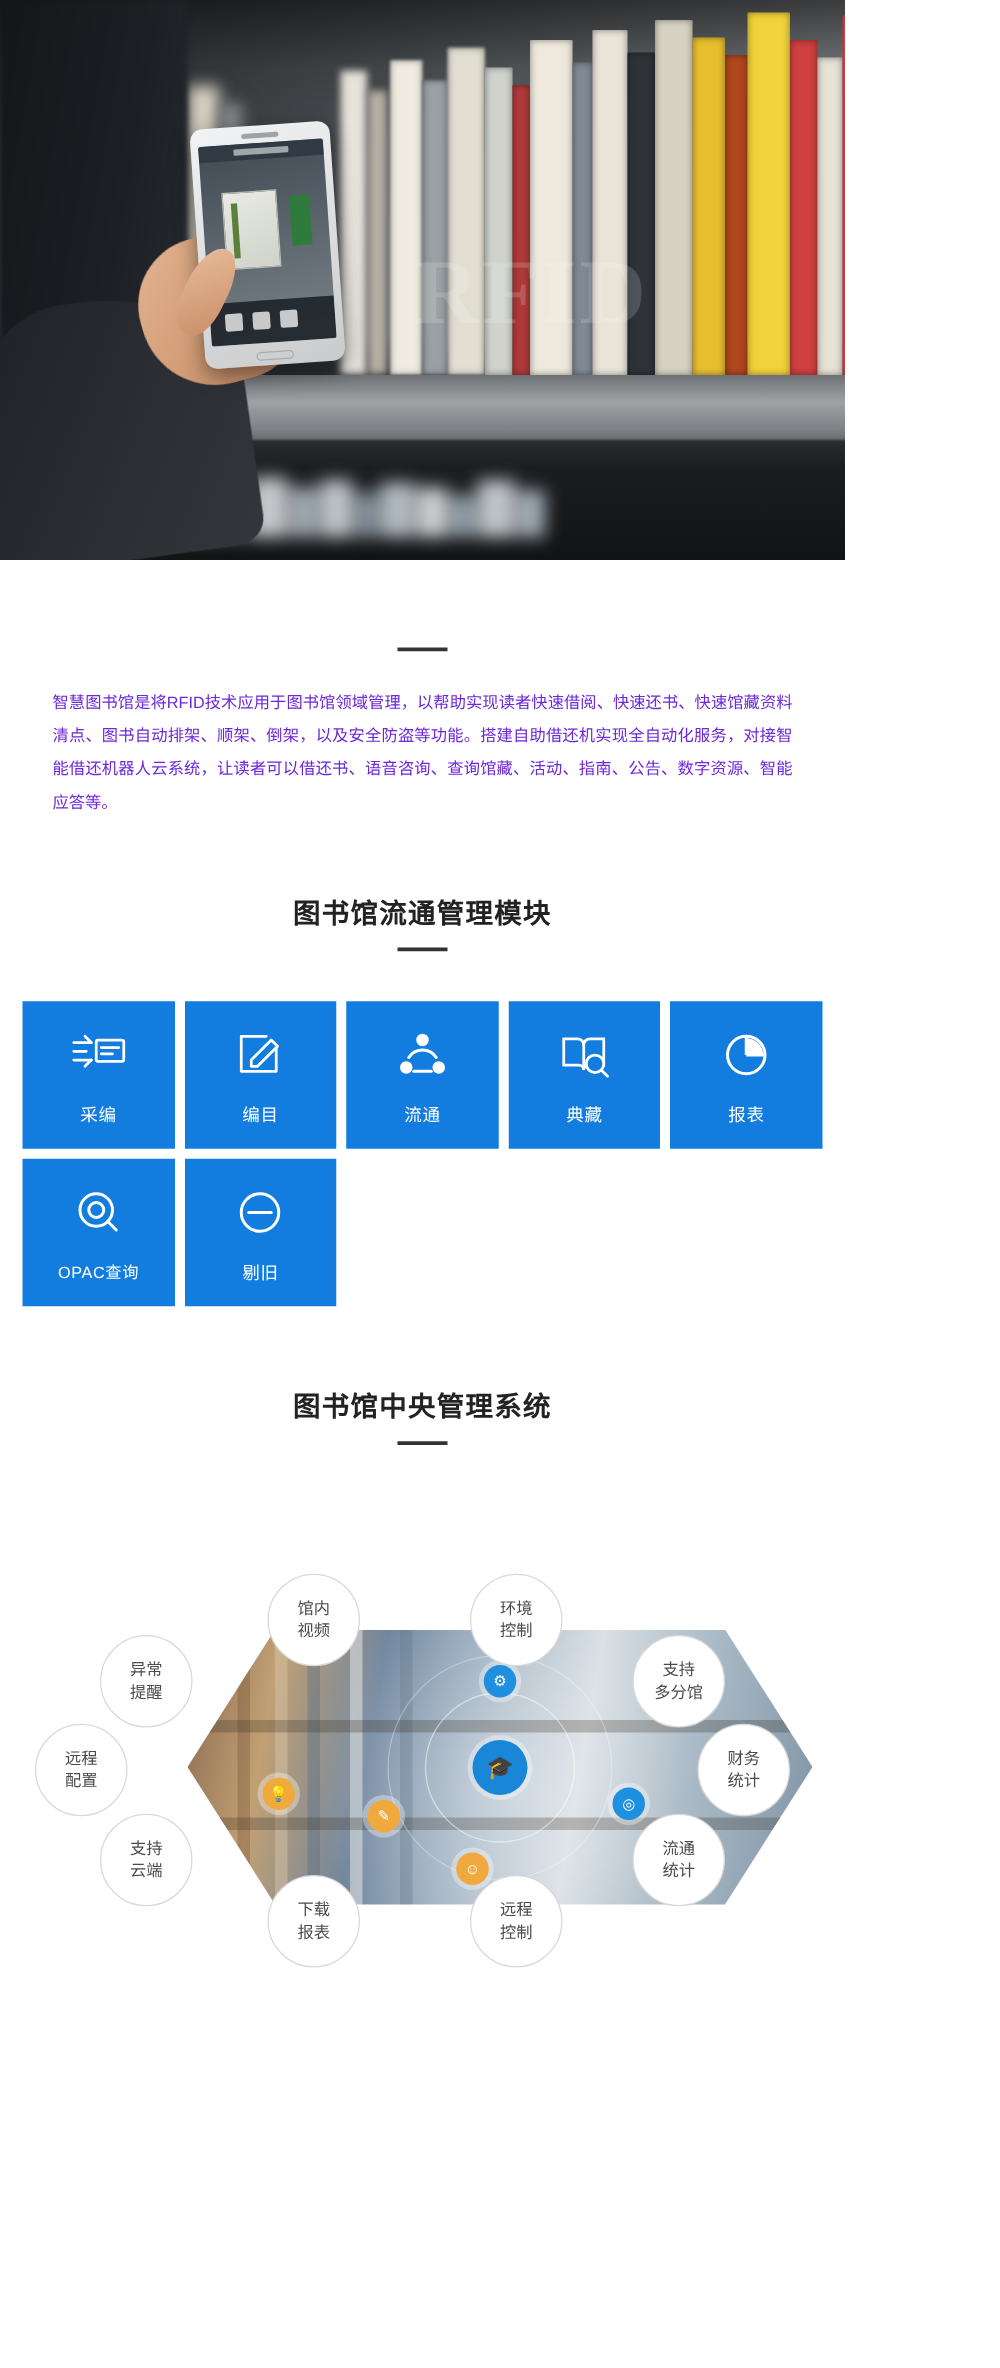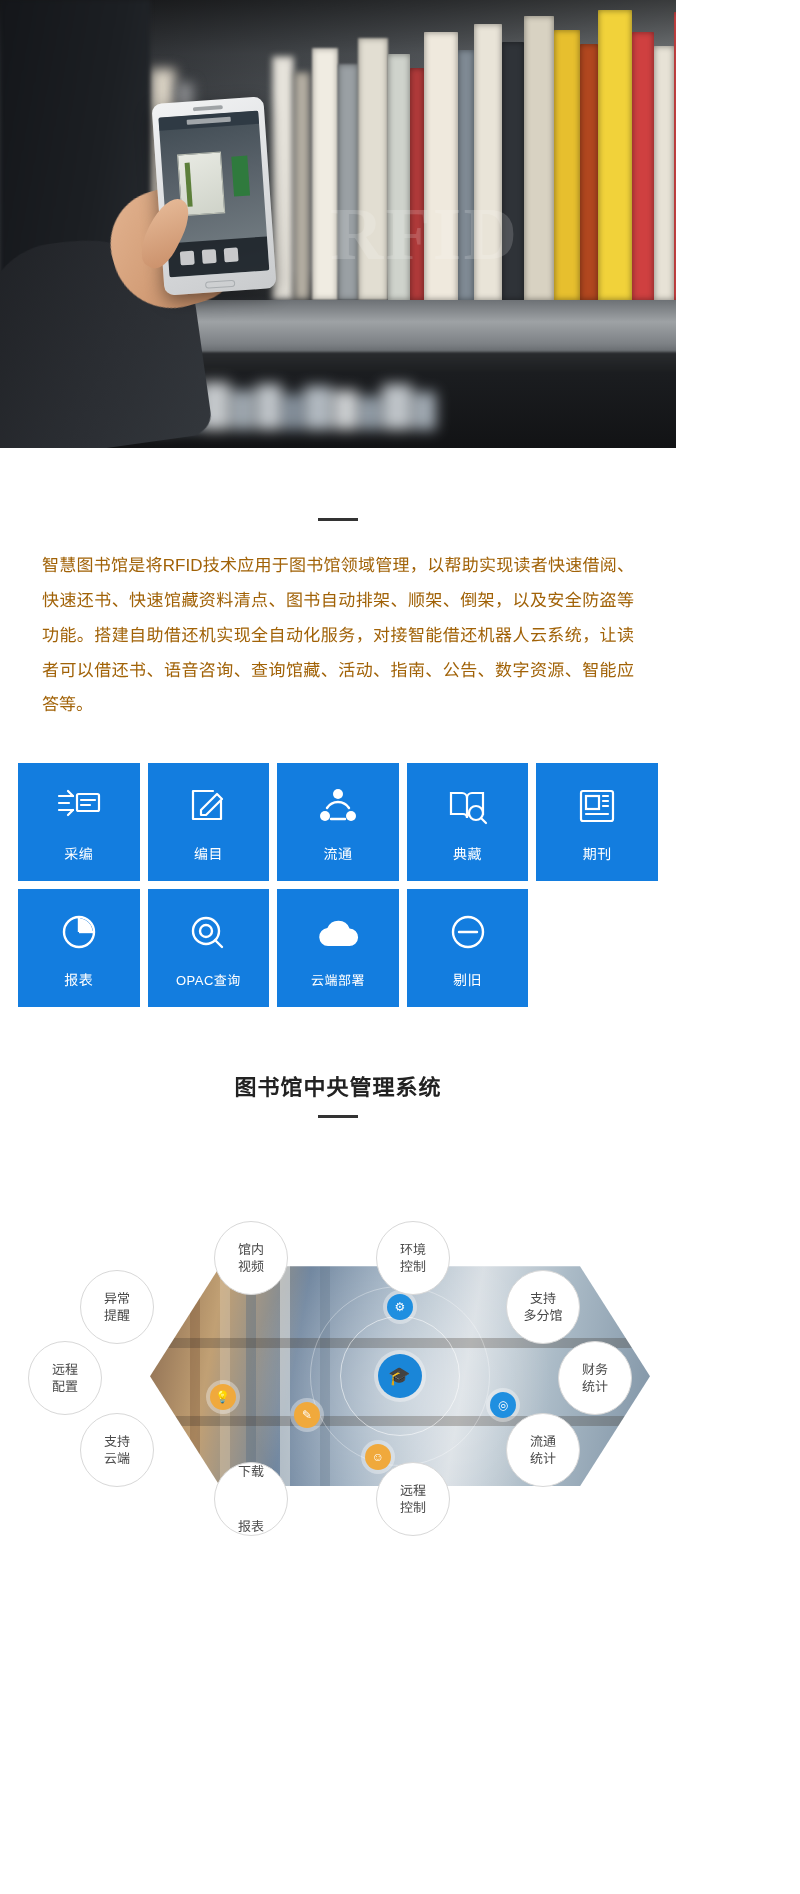--- a/index.html
+++ b/index.html
@@ -163,23 +163,23 @@
     font-weight: 700;
     color: #222;
     letter-spacing: 1px;
   }
   .sec-rule {
     width: 40px; height: 3px; background: #333;
     margin: 14px auto 0 auto;
   }
   .intro {
     margin: 28px 18px 0 18px;
-    font-size: 17px;
+    font-size: 13px;
     line-height: 2.05;
-    color: #a16207;
+    color: #6d28d9;
     text-align: justify;
   }
 
   
   .grid-wrap { padding: 0 18px; }
   .grid {
     display: grid;
     grid-template-columns: repeat(5, 1fr);
     gap: 8px;
   }
@@ -331,20 +331,24 @@
       <div class="phone-home"></div>
     </div>
     <div class="thumb"></div>
   </div>
 
   <div class="section" style="padding-top:56px;">
     <div class="sec-rule"></div>
     <p class="intro">智慧图书馆是将RFID技术应用于图书馆领域管理，以帮助实现读者快速借阅、快速还书、快速馆藏资料清点、图书自动排架、顺架、倒架，以及安全防盗等功能。搭建自助借还机实现全自动化服务，对接智能借还机器人云系统，让读者可以借还书、语音咨询、查询馆藏、活动、指南、公告、数字资源、智能应答等。</p>
   </div>
 
+  <div class="section" style="padding-top:56px;">
+    <div class="sec-title">图书馆流通管理模块</div>
+    <div class="sec-rule"></div>
+  </div>
 
   <div class="grid-wrap" style="margin-top:40px;">
     <div class="grid">
 
       <div class="tile">
         <div class="ico">
           <svg width="46" height="40" viewBox="0 0 46 40" fill="none" stroke="#fff" stroke-width="2.2" stroke-linecap="round">
             <path d="M3 10h14M3 17h10M3 24h14"></path>
             <path d="M17 10l-5-5M17 24l-5 5"></path>
             <rect x="21" y="8" width="22" height="17" rx="1.5"></rect>
@@ -382,30 +386,20 @@
           <svg width="44" height="40" viewBox="0 0 44 40" fill="none" stroke="#fff" stroke-width="2.2" stroke-linecap="round">
             <path d="M5 7h11a5 5 0 0 1 5 5v20a4 4 0 0 0-4-4H5z"></path>
             <path d="M21 12a5 5 0 0 1 5-5h11v21H26a4 4 0 0 0-5 3"></path>
             <circle cx="30" cy="27" r="7" fill="#137ddf"></circle>
             <path d="M35 32l5 5"></path>
           </svg>
         </div>
         <div class="lbl">典藏</div>
       </div>
 
-      <div class="tile">
-        <div class="ico">
-          <svg width="40" height="40" viewBox="0 0 40 40" fill="none" stroke="#fff" stroke-width="2.2" stroke-linecap="round">
-            <rect x="4" y="5" width="32" height="30" rx="2"></rect>
-            <rect x="9" y="10" width="13" height="13"></rect>
-            <path d="M26 10h5M26 15h5M26 20h5M9 28h22"></path>
-          </svg>
-        </div>
-        <div class="lbl">期刊</div>
-      </div>
 
       <div class="tile">
         <div class="ico">
           <svg width="40" height="40" viewBox="0 0 40 40" fill="none" stroke="#fff" stroke-width="2.4">
             <circle cx="20" cy="20" r="15"></circle>
             <path d="M20 20V5"></path>
             <path d="M20 20h15"></path>
             <path d="M20 6.5A13.5 13.5 0 0 1 33.5 20H20z" fill="#fff" stroke="none"></path>
           </svg>
         </div>
@@ -417,28 +411,20 @@
           <svg width="40" height="40" viewBox="0 0 40 40" fill="none" stroke="#fff" stroke-width="2.4" stroke-linecap="round">
             <circle cx="18" cy="18" r="13"></circle>
             <circle cx="18" cy="18" r="6"></circle>
             <path d="M27 27l7 7"></path>
           </svg>
         </div>
         <div class="lbl small">OPAC查询</div>
       </div>
 
 
-      <div class="tile">
-        <div class="ico">
-          <svg width="46" height="34" viewBox="0 0 46 34" fill="#fff">
-            <path d="M13 30a9 9 0 0 1-.6-17.96A12 12 0 0 1 34.6 12.4 8.8 8.8 0 0 1 34 30H13z"></path>
-          </svg>
-        </div>
-        <div class="lbl small">云端部署</div>
-      </div>
 
       <div class="tile">
         <div class="ico">
           <svg width="40" height="40" viewBox="0 0 40 40" fill="none" stroke="#fff" stroke-width="2.4" stroke-linecap="round">
             <circle cx="20" cy="20" r="15"></circle>
             <path d="M11 20h18"></path>
           </svg>
         </div>
         <div class="lbl">剔旧</div>
       </div>
@@ -499,21 +485,21 @@
       <span>统计</span>
     </div>
     <div class="bubble" style="left:80px;top:277px;">
       <span>支持</span>
       <span>云端</span>
     </div>
     <div class="bubble" style="left:506px;top:277px;">
       <span>流通</span>
       <span>统计</span>
     </div>
-    <div class="bubble" style="left:214px;top:326px;justify-content:space-between;">
+    <div class="bubble" style="left:214px;top:326px;">
       <span>下载</span>
       <span>报表</span>
     </div>
     <div class="bubble" style="left:376px;top:326px;">
       <span>远程</span>
       <span>控制</span>
     </div>
   </div>
 
   <div class="footpad"></div>

